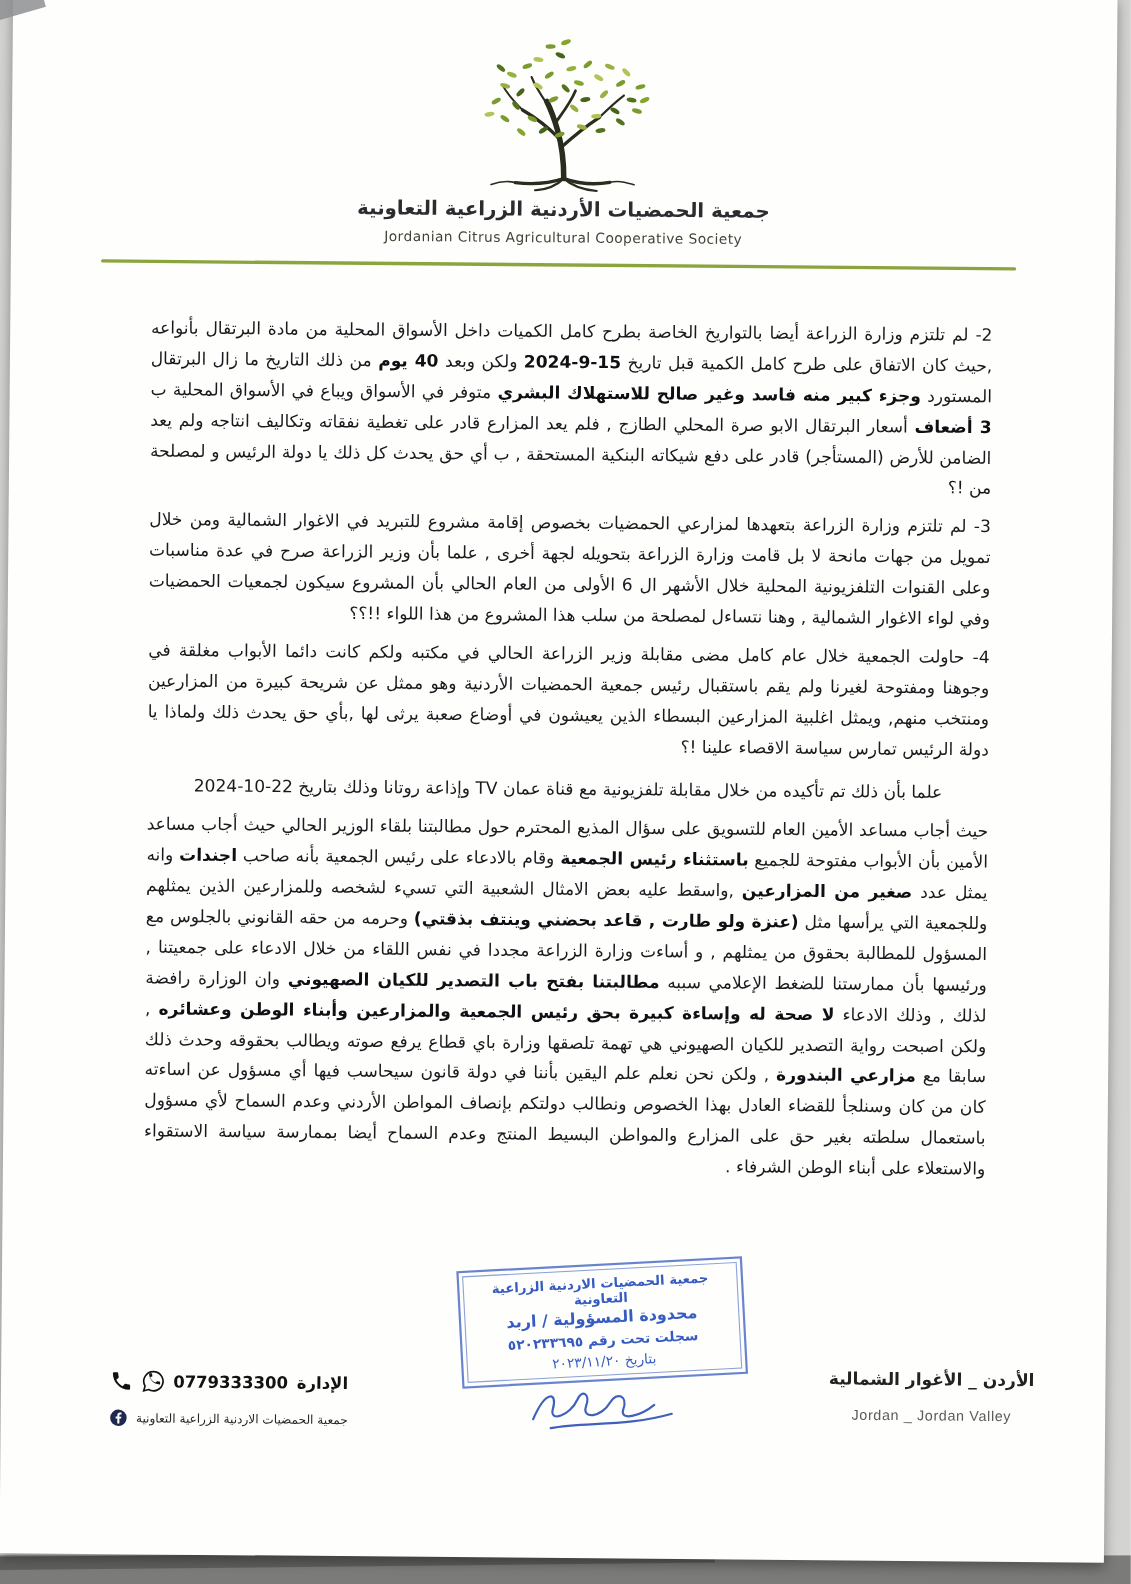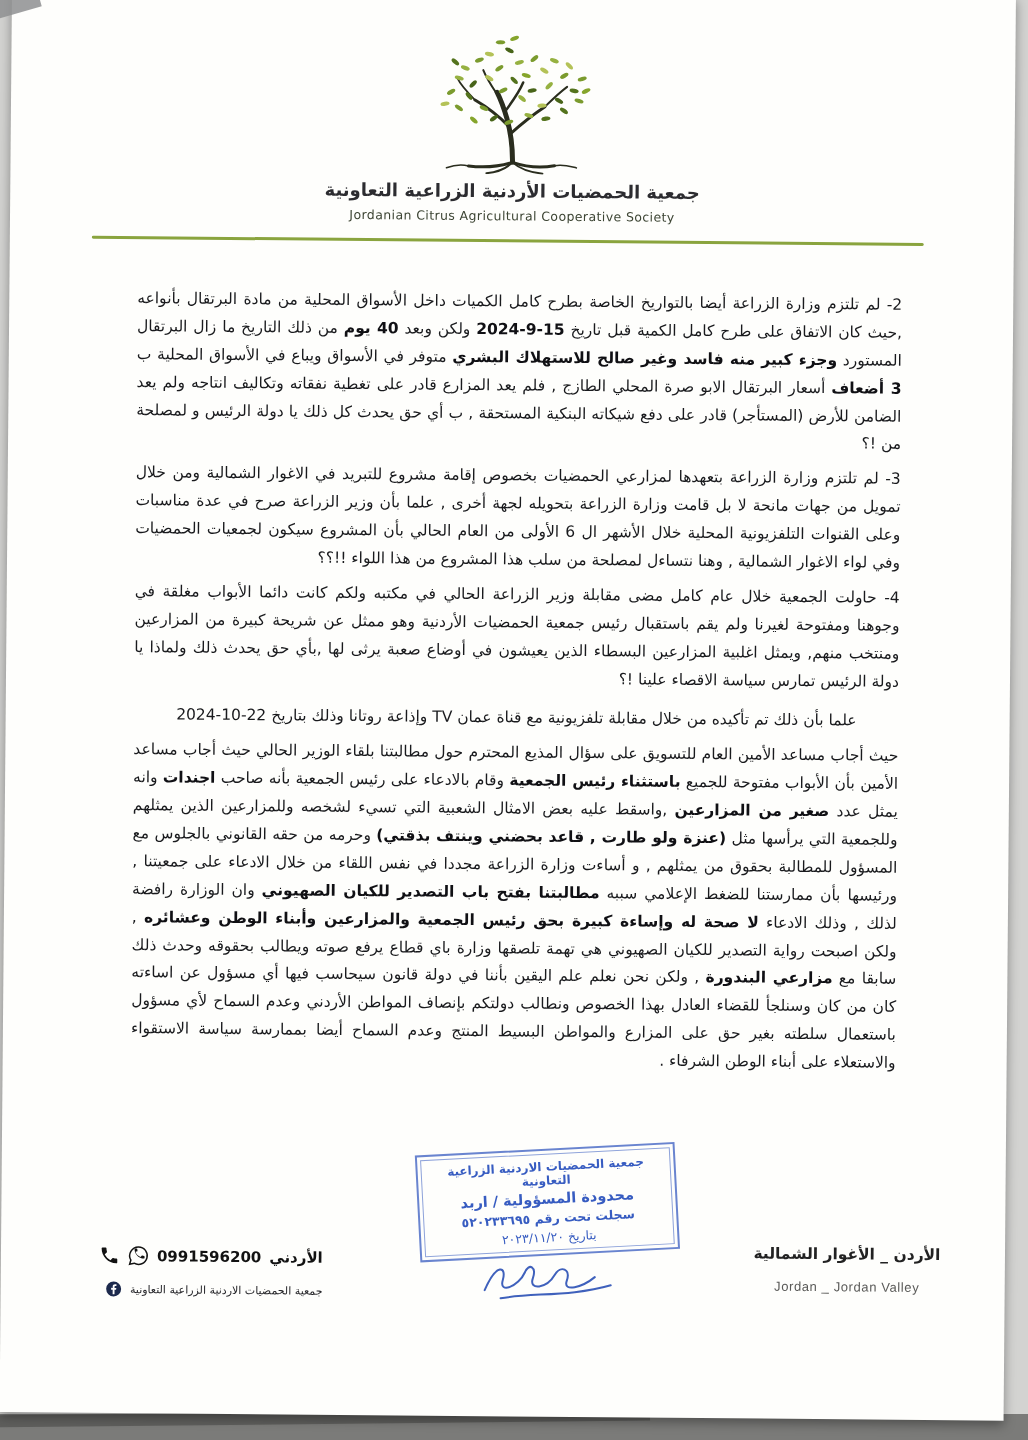--- a/index.html
+++ b/index.html
@@ -149,22 +149,22 @@
 
   <svg class="signature" width="170" height="64" viewBox="0 0 170 64" aria-hidden="true">
     <g stroke="#2b50b5" stroke-width="2" fill="none" stroke-linecap="round" opacity="0.9">
       <path d="M14,40 C26,12 36,16 32,30 C28,44 48,36 54,22 C58,12 66,16 62,28 C58,40 76,38 84,24 C90,14 100,18 96,30 C92,42 112,36 124,26"></path>
       <path d="M30,48 C60,42 100,46 140,34"></path>
     </g>
   </svg>
 
   <div class="footer-left">
     <div class="fl-row1">
-      <span>الأردني</span>
-      <span>0991596200</span>
+      <span>الإدارة</span>
+      <span>0779333300</span>
       <svg class="icon" viewBox="0 0 24 24" aria-hidden="true">
         <path d="M12 2a10 10 0 0 0-8.6 15.1L2 22l5.1-1.3A10 10 0 1 0 12 2z" fill="none" stroke="#121212" stroke-width="1.7"></path>
         <path d="M8.6 7.6c.9 2.8 3 4.9 5.8 5.8l1.3-1.3c.2-.2.5-.3.8-.2.6.2 1.2.3 1.9.3.3 0 .6.3.6.6v1.9c0 .3-.3.6-.6.6-6 0-10.9-4.9-10.9-10.9 0-.3.3-.6.6-.6h1.9c.3 0 .6.3.6.6 0 .7.1 1.3.3 1.9.1.3 0 .6-.2.8L8.6 7.6z" fill="#121212"></path>
       </svg>
       <svg class="icon" viewBox="0 0 24 24" aria-hidden="true">
         <path d="M6.6 10.8c1.5 2.9 3.8 5.2 6.6 6.6l2.2-2.2c.3-.3.7-.4 1-.2 1.1.4 2.3.6 3.6.6.6 0 1 .4 1 1V20c0 .6-.4 1-1 1C10.6 21 3 13.4 3 4c0-.6.4-1 1-1h3.5c.6 0 1 .4 1 1 0 1.2.2 2.4.6 3.6.1.3 0 .7-.2 1l-2.3 2.2z" fill="#121212"></path>
       </svg>
     </div>
     <div class="fl-row2">
       <span>جمعية الحمضيات الاردنية الزراعية التعاونية</span>

